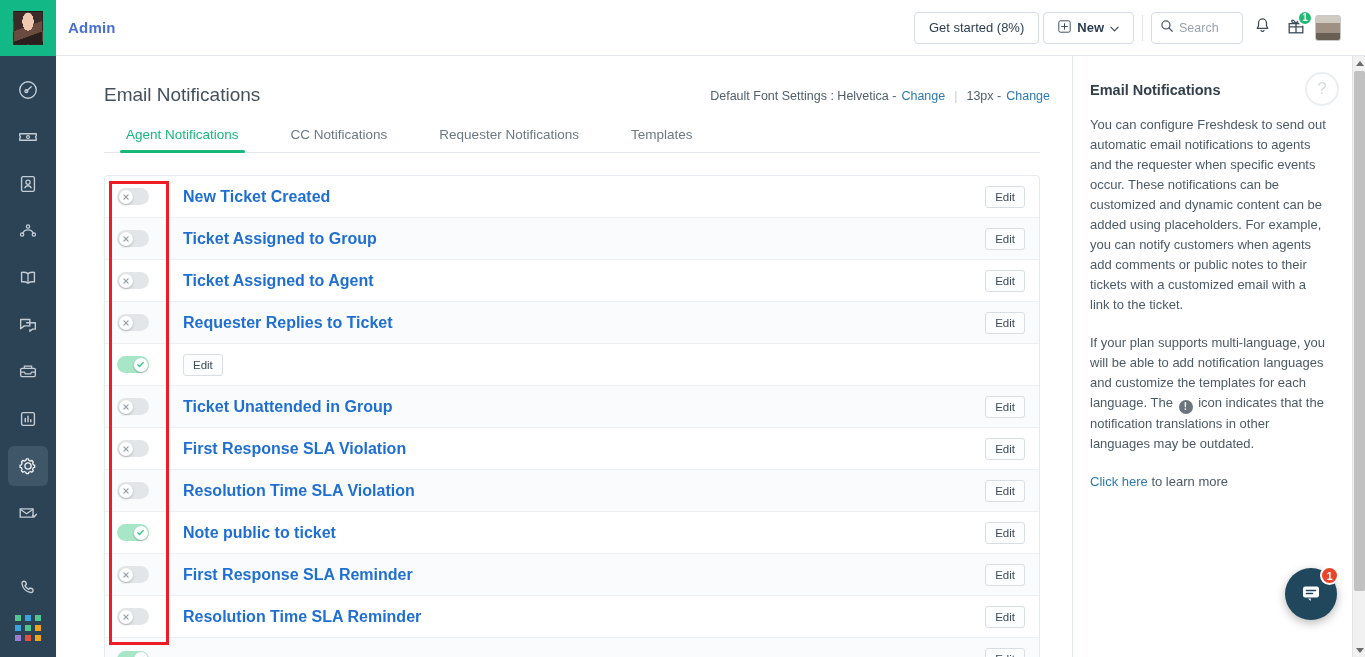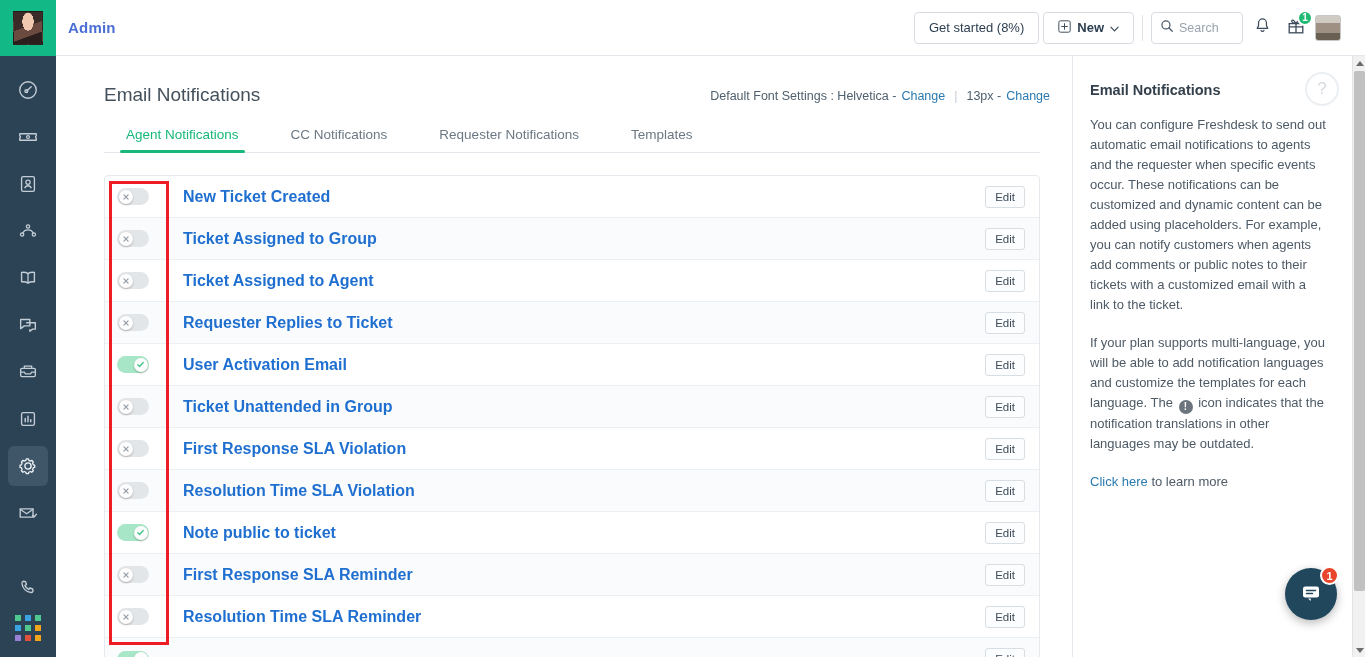--- a/index.html
+++ b/index.html
@@ -450,21 +450,20 @@
           <div class="row">
             <div class="toggle-cell">
               <div class="toggle on">
                 <div class="knob">
                   <svg width="9" height="9" viewBox="0 0 10 10">
                     <path d="M2 5.2l2 2 4-4.4" fill="none" stroke="#3fc48a" stroke-width="1.5" stroke-linecap="round" stroke-linejoin="round"></path>
                   </svg>
                 </div>
               </div>
             </div>
-            <div class="row-title">User Activation Email</div>
             <div class="edit-btn">Edit</div>
           </div>
           <div class="row alt">
             <div class="toggle-cell">
               <div class="toggle">
                 <div class="knob">
                   <svg width="8" height="8" viewBox="0 0 10 10">
                     <path d="M2.4 2.4l5.2 5.2M7.6 2.4L2.4 7.6" stroke="#98a1aa" stroke-width="1.6" stroke-linecap="round"></path>
                   </svg>
                 </div>

